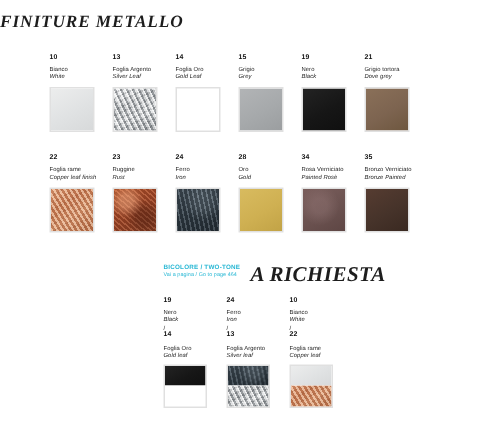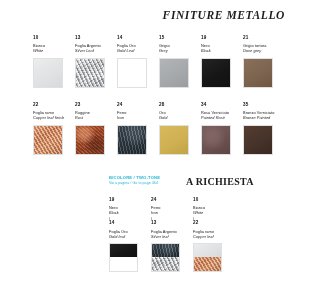--- a/index.html
+++ b/index.html
@@ -8,21 +8,21 @@
     background:#ffffff;
     font-family:"Liberation Sans",sans-serif;
     overflow:hidden;
     position:relative;
   }
   #page{position:absolute;inset:0;}
 
   .title{
     position:absolute;
     top:9px;left:0;width:285px;
-    text-align:right;
+    text-align:left;
     font-family:"Liberation Serif",serif;
     font-weight:bold;font-style:italic;
     font-size:11.5px;
     letter-spacing:.6px;
     color:#1d1d1d;
   }
 
   
   .grid{
     position:absolute;
@@ -129,22 +129,22 @@
     font-size:4.2px;font-weight:bold;color:#27b7d4;
     letter-spacing:.15px;line-height:1;
   }
   .bic-sub{
     font-size:3.6px;color:#27b7d4;letter-spacing:.05px;
     margin-top:1.6px;line-height:1;white-space:nowrap;
   }
   .richiesta{
     position:absolute;left:167px;top:176px;
     font-family:"Liberation Serif",serif;
-    font-weight:bold;
-    font-size:10px;color:#1d1d1d;letter-spacing:.3px;margin-left:19px;
+    font-weight:bold;font-style:italic;
+    font-size:14px;color:#1d1d1d;letter-spacing:.3px;
   }
 
   .grid2{
     position:absolute;left:109px;top:198px;
     display:grid;grid-template-columns:repeat(3,29px);
     column-gap:13px;
   }
   .cell2{width:29px;}
   .slash{font-size:3.9px;color:#1a1a1a;line-height:1.5;}
   .pair{

